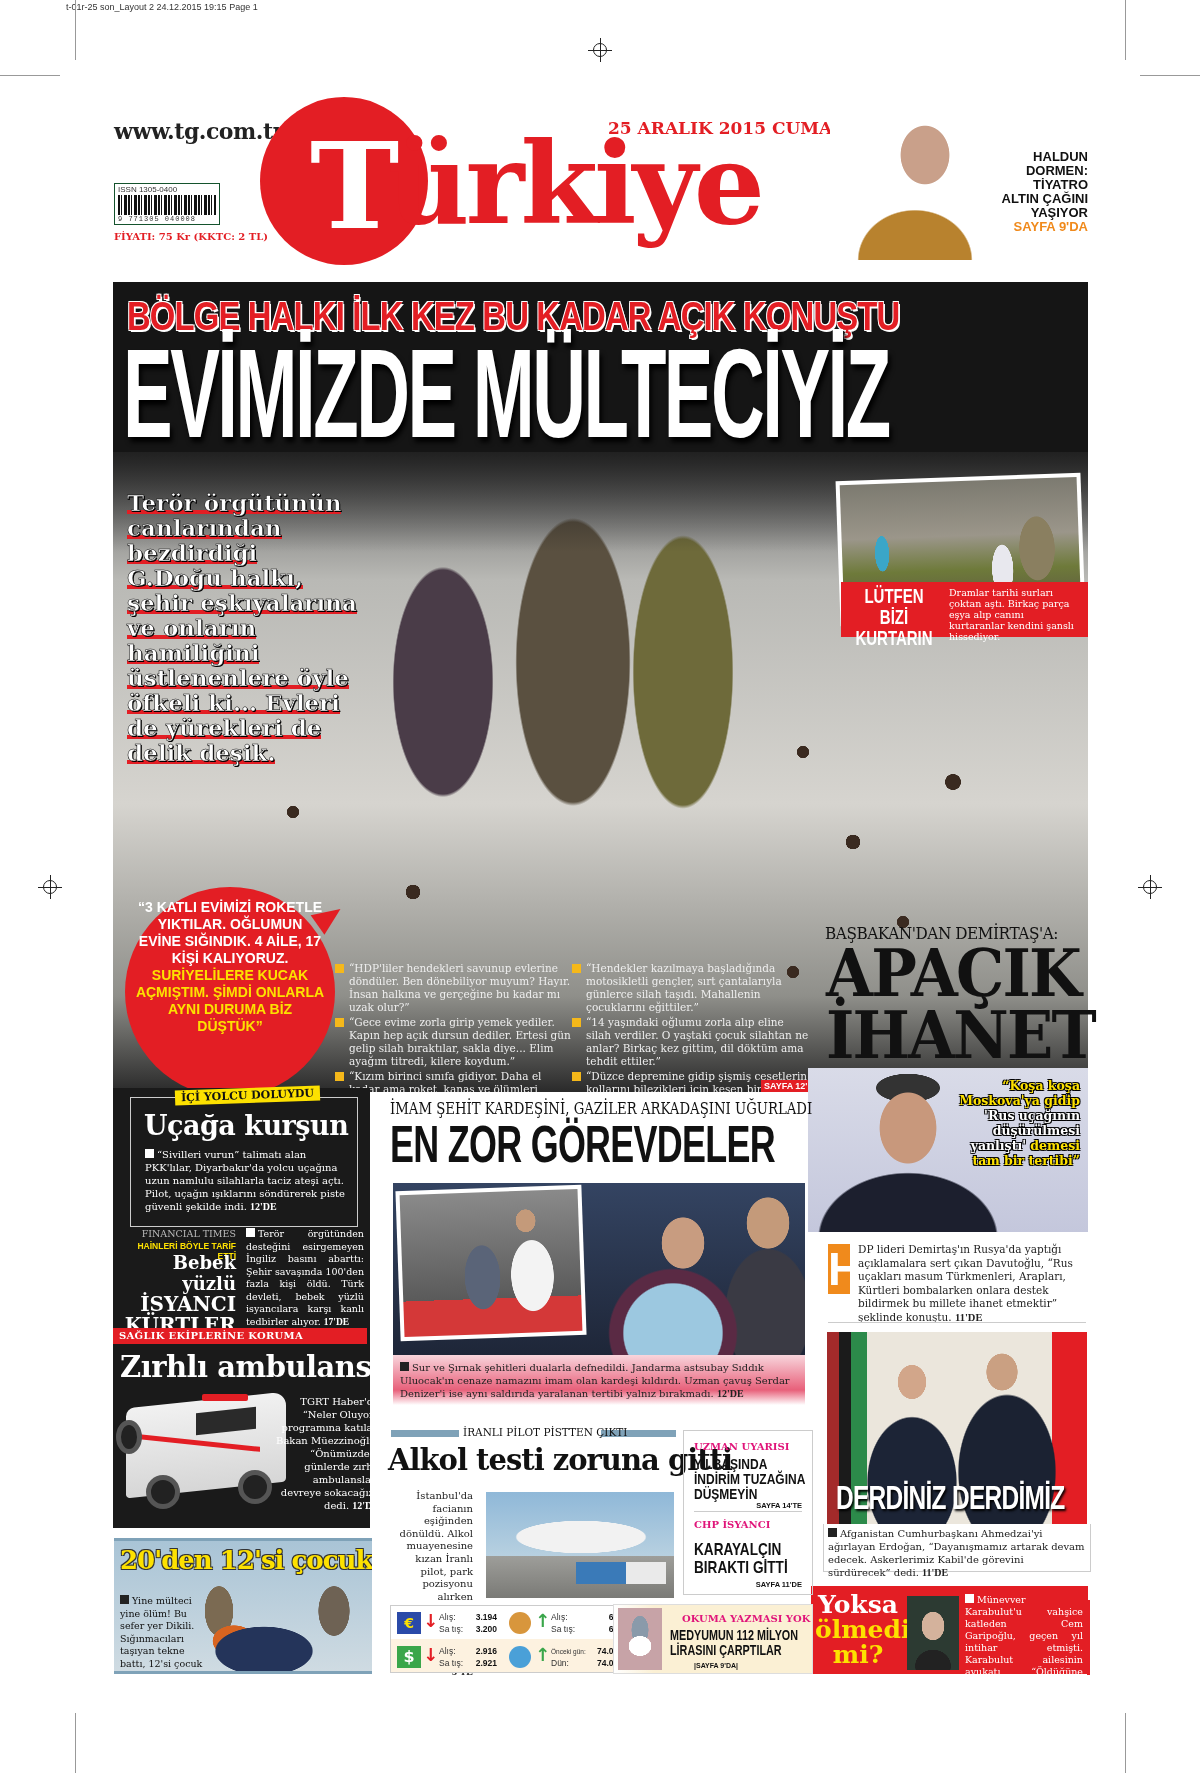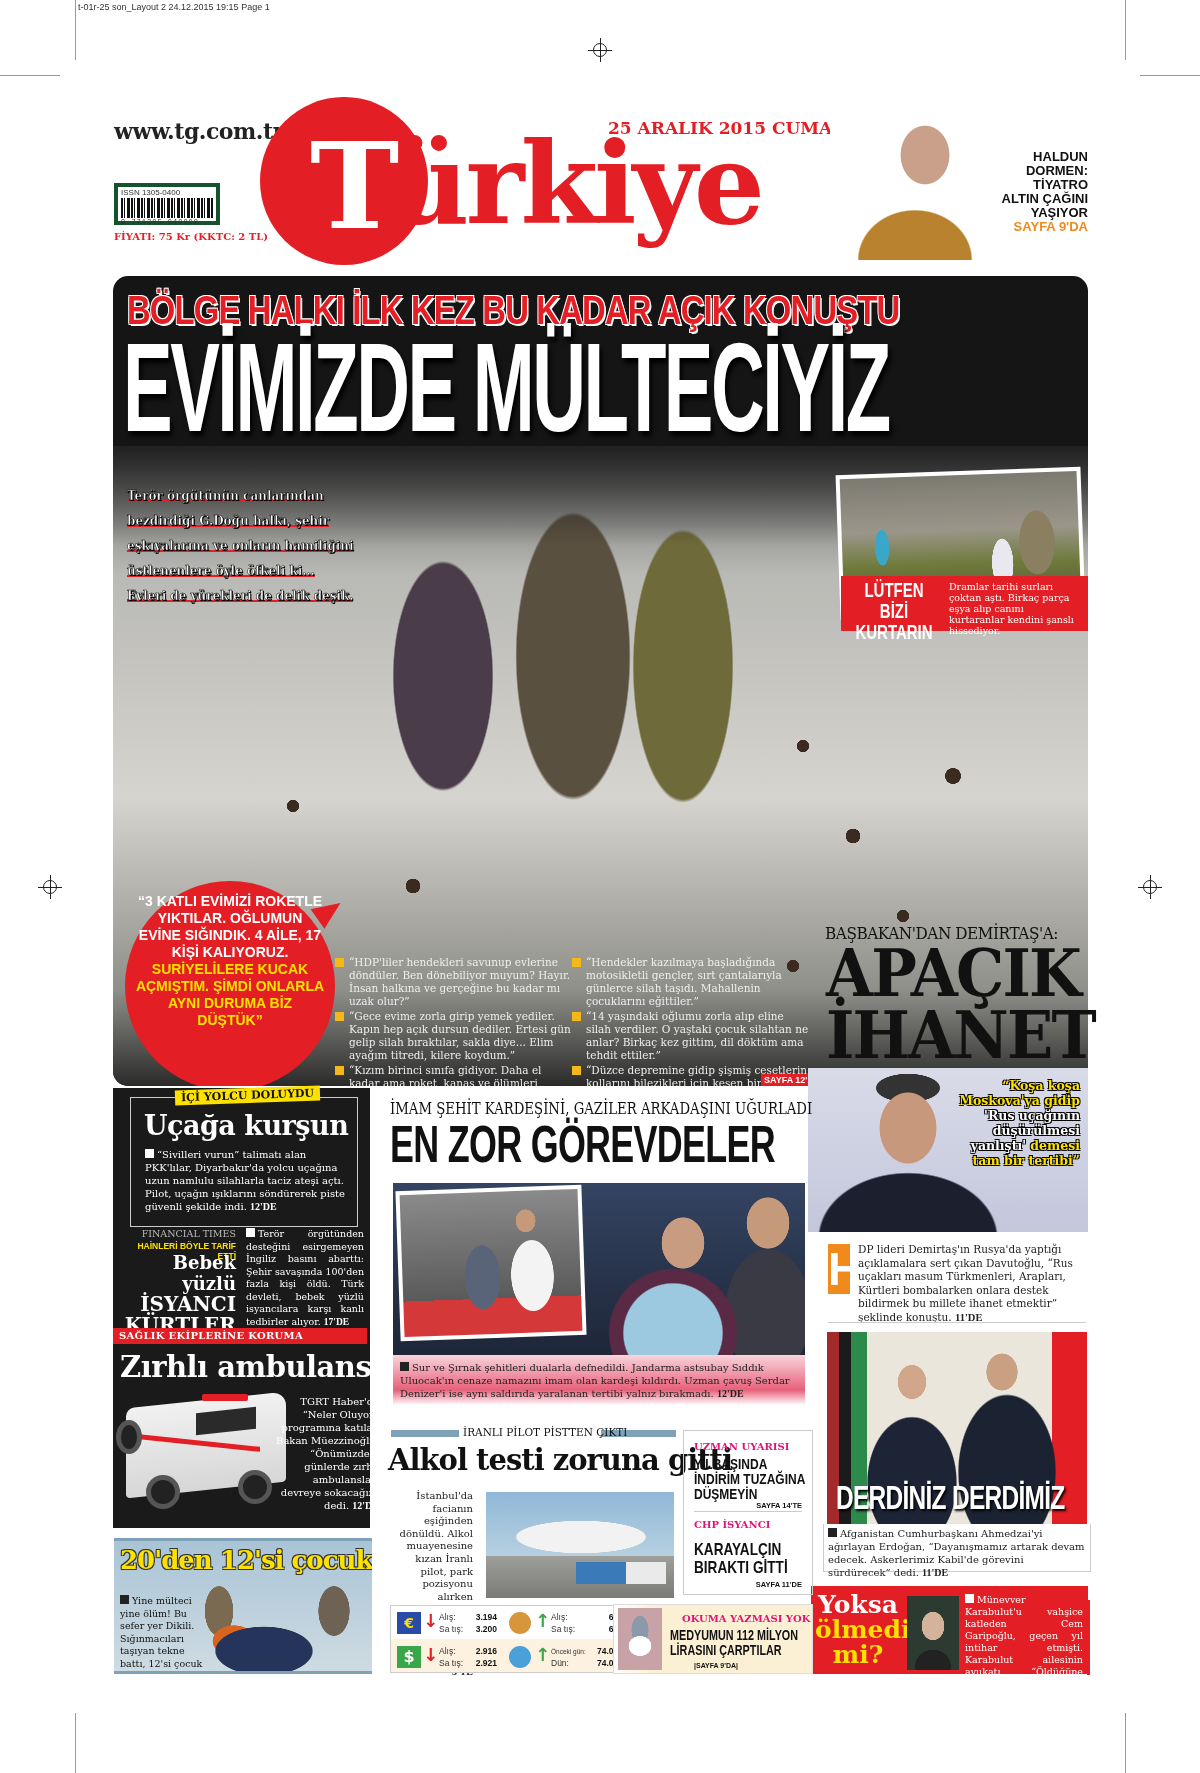--- a/index.html
+++ b/index.html
@@ -4,63 +4,63 @@
 <style>
   * { box-sizing: border-box; margin: 0; padding: 0; }
   html, body { width: 1200px; height: 1773px; background: #fff; overflow: hidden; }
   body { position: relative; font-family: "DejaVu Serif", serif; color: #111; }
 
   .abs { position: absolute; }
   .cond { font-family: "Liberation Sans", sans-serif; font-weight: bold; transform-origin: left top; }
   .slab { font-family: "DejaVu Serif", serif; font-weight: bold; }
 
   
-  .slug { left: 78px; top: 2px; font: 9px "Liberation Sans", sans-serif; color: #333; }
+  .slug { left: 66px; top: 2px; font: 9px "Liberation Sans", sans-serif; color: #333; }
   .crop { background: #999; }
   .reg { width: 14px; height: 14px; border: 1px solid #222; border-radius: 50%; }
   .reg:before, .reg:after { content: ""; position: absolute; background: #222; }
   .reg:before { left: -6px; right: -6px; top: 6px; height: 1px; }
   .reg:after { top: -6px; bottom: -6px; left: 6px; width: 1px; }
 
   
   .url { left: 114px; top: 118px; font: bold 22px "DejaVu Serif", serif; color: #222; letter-spacing: -0.5px; }
-  .barcode { left: 114px; top: 183px; width: 106px; height: 42px; border: 4px solid #14532d; background: #fff; padding: 1px 3px; }
+  .barcode { left: 114px; top: 183px; width: 106px; height: 42px; border: 1px solid #14532d; background: #fff; padding: 1px 3px; }
   .barcode .issn { font: 8px "Liberation Sans", sans-serif; color: #333; display: block; line-height: 10px; }
   .barcode .bars { height: 20px; background: repeating-linear-gradient(90deg,#111 0 2px,#fff 2px 3px,#111 3px 4px,#fff 4px 6px,#111 6px 9px,#fff 9px 10px); }
   .barcode .num { font: 7px "Liberation Mono", monospace; color: #333; display: block; letter-spacing: 1px; }
   .price { left: 114px; top: 231px; font: bold 10px "DejaVu Serif", serif; color: #e31e24; }
   .logo-circle { left: 260px; top: 97px; width: 168px; height: 168px; border-radius: 50%; background: #e31e24; }
   .logo-T { left: 310px; top: 126px; font: bold 120px "DejaVu Serif", serif; color: #fff; line-height: 1; }
   .logo-rest { left: 388px; top: 128px; font: bold 112px "DejaVu Serif", serif; color: #e31e24; line-height: 1; letter-spacing: -4px; }
   .date { left: 608px; top: 118px; font: bold 17px "DejaVu Serif", serif; color: #e31e24; }
   .haldun-photo { left: 830px; top: 100px; width: 170px; height: 160px;
     background: radial-gradient(ellipse 40px 48px at 95px 55px, #c9a08a 60%, transparent 62%),
                 radial-gradient(ellipse 80px 70px at 85px 160px, #b8822e 70%, transparent 72%), #fff; }
   .haldun-text { right: 112px; top: 150px; text-align: right; font: bold 13px "Liberation Sans", sans-serif; line-height: 14px; color: #111; }
   .haldun-text .sayfa { color: #f08a1c; }
 
   
-  .hero { left: 113px; top: 276px; width: 975px; height: 810px; background: #151515; overflow: hidden; border-radius: 15px; }
+  .hero { left: 113px; top: 282px; width: 975px; height: 810px; background: #151515; overflow: hidden; }
   .hero-photo { position: absolute; left: 0; top: 170px; width: 975px; height: 640px;
     background:
       radial-gradient(circle 10px at 180px 360px, #3a2a20 60%, transparent 62%),
       radial-gradient(circle 12px at 300px 440px, #3a2a20 60%, transparent 62%),
       radial-gradient(circle 10px at 690px 300px, #3a2a20 60%, transparent 62%),
       radial-gradient(circle 12px at 740px 390px, #3a2a20 60%, transparent 62%),
       radial-gradient(circle 10px at 790px 470px, #3a2a20 60%, transparent 62%),
       radial-gradient(circle 13px at 840px 330px, #3a2a20 60%, transparent 62%),
       radial-gradient(circle 10px at 680px 520px, #3a2a20 60%, transparent 62%),
       radial-gradient(ellipse 70px 160px at 330px 230px, #4a3c48 70%, transparent 72%),
       radial-gradient(ellipse 80px 200px at 460px 210px, #5a5040 70%, transparent 72%),
       radial-gradient(ellipse 70px 190px at 570px 220px, #6e6a3a 70%, transparent 72%),
       linear-gradient(180deg, #5b5b5b 0%, #b9b9b5 20%, #d6d4cf 55%, #8f8f8a 85%, #2a2a2a 100%); }
   .hero-fade { position: absolute; left: 0; top: 150px; width: 975px; height: 120px; background: linear-gradient(#151515, rgba(21,21,21,0)); }
   .kicker { left: 14px; top: 12px; font-size: 40px; color: #e31e24; letter-spacing: -1px; text-shadow: 2px 2px 0 #fff, -1px -1px 0 #fff, 1px -1px 0 #fff, -1px 1px 0 #fff; transform: scaleX(0.82); white-space: nowrap; }
   .headline { left: 10px; top: 42px; font-size: 120px; color: #fff; letter-spacing: -4px; transform: scaleX(0.62) scaleY(1.05); white-space: nowrap; text-shadow: 4px 4px 6px #000; line-height: 1.1; }
-  .spot { left: 14px; top: 208px; width: 230px; font-size: 12px; line-height: 25px; color: #fff; }
+  .spot { left: 14px; top: 208px; width: 230px; font-size: 23px; line-height: 25px; color: #fff; }
   .spot span { background: linear-gradient(transparent 78%, #e31e24 78%, #e31e24 92%, transparent 92%); -webkit-text-stroke: 0.5px #000; text-shadow: 1px 1px 0 #000; }
 
   .inset { left: 725px; top: 195px; width: 245px; height: 145px; background: #fff; padding: 4px; transform: rotate(-2deg); }
   .inset-photo { width: 100%; height: 100%; background:
       radial-gradient(ellipse 25px 45px at 195px 70px, #8a7f60 70%, transparent 72%),
       radial-gradient(ellipse 15px 35px at 160px 90px, #e8e8ee 70%, transparent 72%),
       radial-gradient(ellipse 10px 25px at 40px 70px, #3aa6c8 70%, transparent 72%),
       linear-gradient(180deg, #7c7a70 0%, #9b968a 40%, #6e7a3a 65%, #5a5044 100%); }
   .inset-cap { left: 728px; top: 300px; width: 267px; height: 55px; background: #e31e24; }
   .inset-cap .t { position: absolute; left: 8px; top: 4px; font: bold 20px "Liberation Sans", sans-serif; color: #fff; line-height: 21px; text-align: center; transform: scaleX(0.75); transform-origin: left top; width: 120px; }

